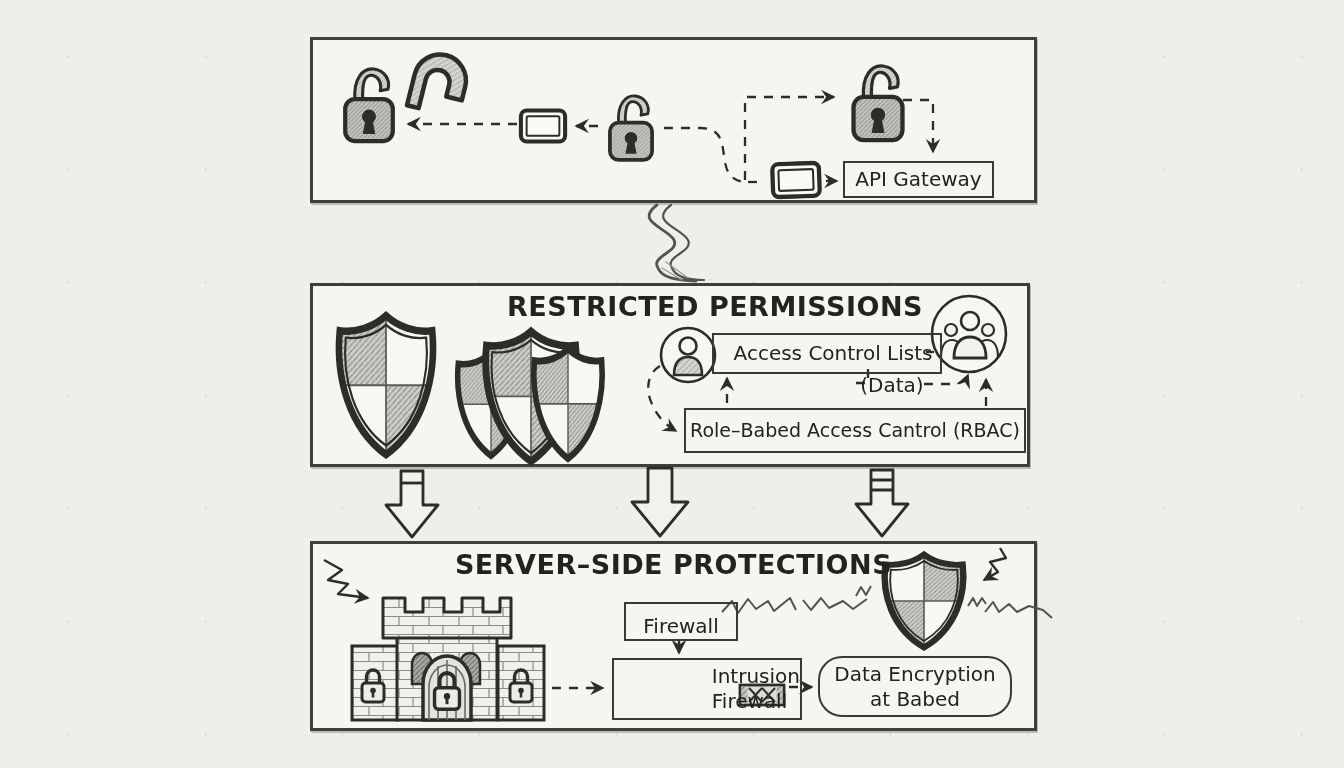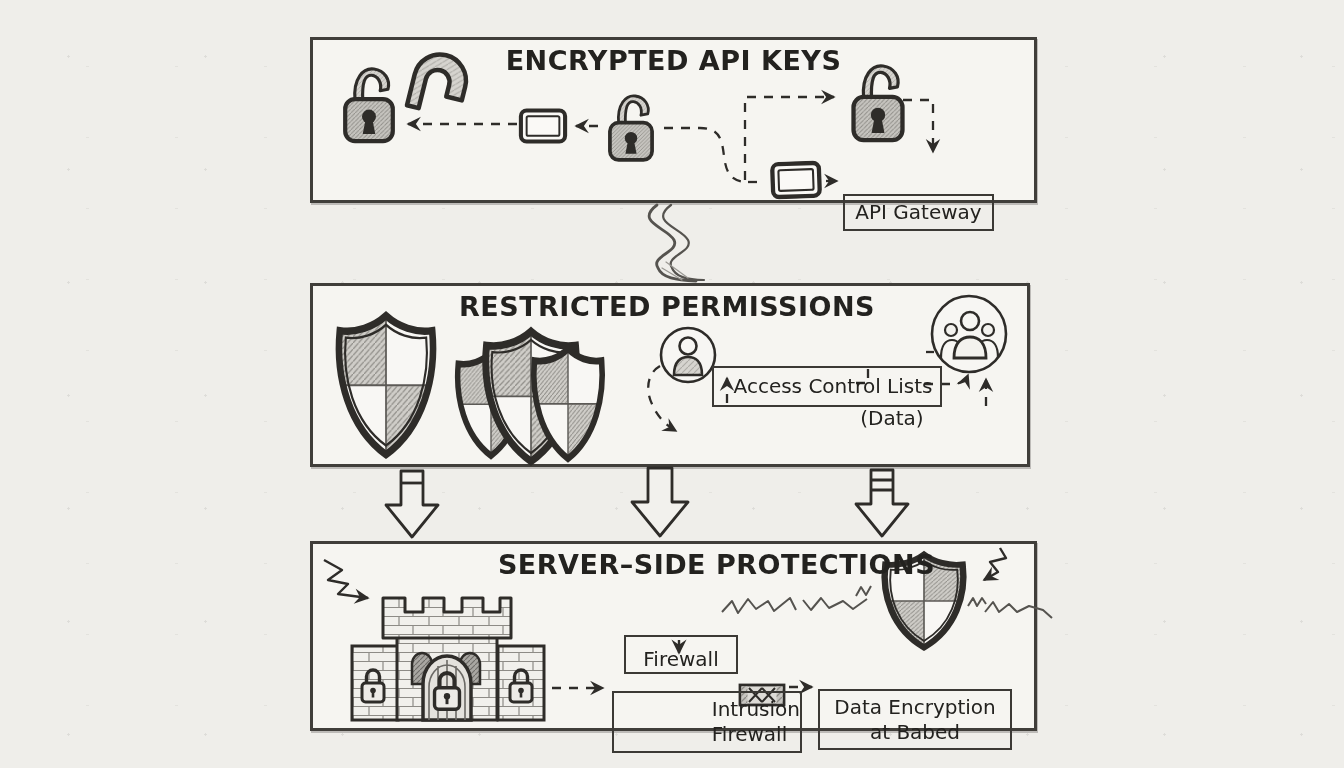--- a/index.html
+++ b/index.html
@@ -18,21 +18,21 @@
     position:absolute;background:#f6f5f1;border:3px solid #403e3a;
     box-shadow:1px 2px 0 rgba(60,58,54,.28);
   }
   .title{
     position:absolute;font-weight:bold;letter-spacing:.5px;text-align:center;
     font-size:27px;color:#23221f;z-index:12;
   }
   .lbl{
     position:absolute;border:2.5px solid #3b3935;background:transparent;
     display:flex;align-items:center;justify-content:center;
-    font-size:20px;color:#23221f;z-index:12;text-align:center;line-height:25px;margin-top:33px;
+    font-size:20px;color:#23221f;z-index:12;text-align:center;line-height:25px;
   }
   .lbl.noborder{border:none;}
   .lbl.leftalign{justify-content:flex-end;padding-left:12px;text-align:left;}
   .lbl .stack span{display:block;}
   svg.layer{position:absolute;left:0;top:0;z-index:8;}
 </style>
 </head>
 <body>
 
 <div class="paper">
@@ -257,41 +257,43 @@
 
     <g fill="none" stroke="#55534f" stroke-width="2" stroke-linejoin="round">
       <path d="M722 612 l10 -11 l6 12 l10 -14 l8 10 l12 -8 l6 10 l16 -13 l6 12"></path>
       <path d="M803 600 l8 10 l10 -12 l8 10 l14 -7 l10 8 l14 -10"></path>
       <path d="M856 596 l5 -9 l5 8 l5 -9"></path>
       <path d="M968 606 l5 -8 l4 8 l5 -8 l4 6"></path>
       <path d="M985 612 l8 -10 l6 10 l10 -8 l8 8 l12 -6 l14 4 l9 8"></path>
     </g>
   </svg>
 
-  <div class="title" style="left:310px;top:45px;width:727px;">ENCRYPTED API KEYS</div>
   <div class="lbl" style="left:843px;top:161px;width:147px;height:33px;">
     <span>API Gateway</span>
   </div>
 
-  <div class="title" style="left:310px;top:291px;width:714px;">RESTRICTED PERMISSIONS</div>
+  <div class="title" style="left:310px;top:291px;width:714px;padding-left:48px;">RESTRICTED PERMISSIONS</div>
   <div class="lbl" style="left:712px;top:333px;width:214px;height:37px;padding-left:12px;">
     <span>Access Control Lists</span>
   </div>
   <div class="lbl noborder" style="left:853px;top:372px;width:78px;height:26px;">(Data)</div>
-
-  <div class="title" style="left:310px;top:549px;width:727px;padding-left:43px;">SERVER–SIDE PROTECTIONS</div>
+  <div class="lbl" style="left:684px;top:408px;width:338px;height:41px;font-size:19px;">
+    <span>Role–Babed Access Cantrol (RBAC)</span>
+  </div>
+
+  <div class="title" style="left:310px;top:549px;width:727px;">SERVER–SIDE PROTECTIONS</div>
   <div class="lbl" style="left:624px;top:602px;width:110px;height:35px;align-items:flex-end;">
     <span>Firewall</span>
   </div>
   <div class="lbl leftalign" style="left:612px;top:658px;width:174px;height:58px;">
     <span class="stack">
       <span>Intrusion</span>
       <span>Firewall</span>
     </span>
   </div>
-  <div class="lbl" style="left:818px;top:656px;width:190px;height:57px;">
+  <div class="lbl" style="left:818px;top:656px;width:190px;height:57px;border-radius:24px;">
     <span class="stack">
       <span>Data Encryption</span>
       <span>at Babed</span>
     </span>
   </div>
 
 </div>
 
 </body></html>

